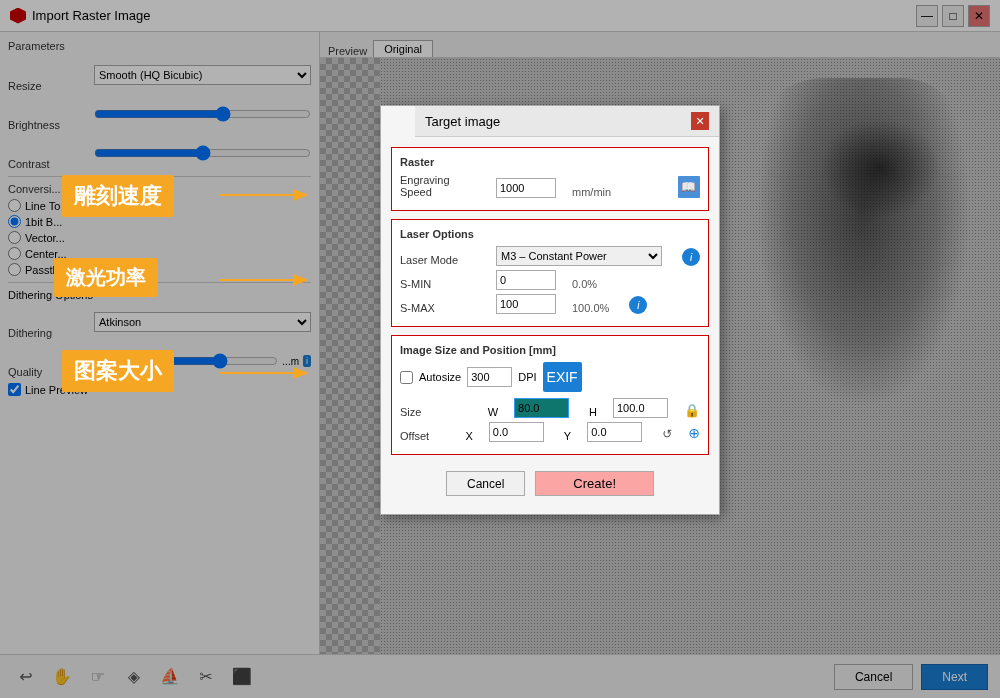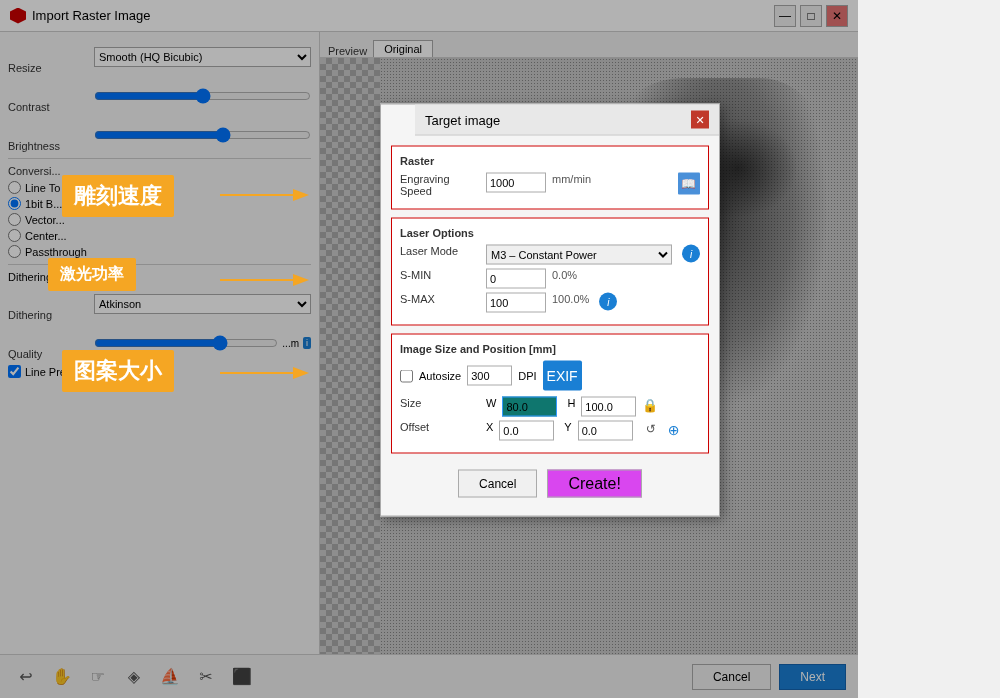--- a/index.html
+++ b/index.html
@@ -244,23 +244,23 @@
       background: white;
     }
     .modal-section-title {
       font-size: 11px;
       font-weight: bold;
       margin-bottom: 6px;
       color: #333;
     }
     .modal-row {
       display: flex;
-      align-items: flex-start;
+      align-items: flex-end;
       margin-bottom: 4px;
-      gap: 6px;
+      gap: 16px;
       font-size: 11px;
     }
     .modal-label {
       width: 80px;
       color: #333;
     }
     .modal-input {
       width: 60px;
       height: 20px;
       border: 1px solid #aaa;
@@ -302,25 +302,25 @@
       padding: 8px;
     }
     .modal-btn-cancel {
       padding: 4px 20px;
       background: #f0f0f0;
       border: 1px solid #aaa;
       cursor: pointer;
       font-size: 12px;
     }
     .modal-btn-create {
-      padding: 4px 20px;
-      background: #d946ef;
-      border: 1px solid #aaa;
-      cursor: pointer;
-      font-size: 16px;
+      padding: 4px 37px;
+      background: #fca5a5;
+      border: 1px solid #aaa;
+      cursor: pointer;
+      font-size: 13px;
     }
 
     
     .size-pos-section {
       border: 1px solid #c00;
       padding: 8px;
       margin-bottom: 8px;
       background: white;
     }
 
@@ -395,52 +395,53 @@
       align-items: center;
       justify-content: center;
       color: white;
       font-size: 12px;
       border-radius: 1px;
     }
   </style>
 </head>
 <body>
 
-<div class="outer-wrapper" style="width:858px; height:698px; position:relative;">
+<div class="outer-wrapper" style="width:1000px; height:698px; position:relative;">
 
   <div class="title-bar">
     <div class="title-bar-icon"></div>
     <span class="title-bar-text">Import Raster Image</span>
     <div class="title-bar-controls">
       <button class="title-btn">—</button>
       <button class="title-btn">□</button>
       <button class="title-btn" style="background:#e57373;">✕</button>
     </div>
   </div>
 
   <div class="main-content">
 
     <div class="left-panel">
+      <div class="section-title">Parameters</div>
 
       <div class="param-row">
         <span class="param-label">Resize</span>
         <select class="param-select">
           <option>Smooth (HQ Bicubic)</option>
         </select>
       </div>
       <div class="param-row">
+        <span class="param-label">Brightness</span>
+        <div class="slider-container">
+          <input type="range" class="slider" value="60" min="0" max="100" style="">
+        </div>
+      </div>
+      <div class="param-row">
         <span class="param-label">Contrast</span>
         <div class="slider-container">
           <input type="range" class="slider" value="50" min="0" max="100" style="">
-        </div>
-      </div>
-      <div class="param-row">
-        <span class="param-label">Brightness</span>
-        <div class="slider-container">
-          <input type="range" class="slider" value="60" min="0" max="100" style="">
         </div>
       </div>
 
       <hr class="divider">
       <div style="font-size:11px; margin-bottom:4px; color:#333;">Conversi...</div>
 
       <div class="radio-row">
         <input type="radio" name="conv" style="">
         <span>Line To Line Tracing</span>
       </div>
@@ -532,21 +533,21 @@
 
   <svg style="position:absolute;top:180px;left:220px;z-index:29;pointer-events:none;" width="100" height="30">
     <line x1="0" y1="15" x2="85" y2="15" stroke="#f5a623" stroke-width="2" marker-end="url(#arr1)"></line>
     <defs>
         <marker id="arr1" markerWidth="8" markerHeight="8" refX="6" refY="3" orient="auto">
           <path d="M0,0 L0,6 L8,3 z" fill="#f5a623"></path>
         </marker>
       </defs>
   </svg>
 
-  <div class="annot-box" style="top:258px; left:48px; font-size:16px;">激光功率</div>
+  <div class="annot-box" style="top:258px; left:54px; font-size:20px;">激光功率</div>
   <svg style="position:absolute;top:265px;left:220px;z-index:29;pointer-events:none;" width="100" height="30">
     <line x1="0" y1="15" x2="85" y2="15" stroke="#f5a623" stroke-width="2" marker-end="url(#arr2)"></line>
     <defs>
         <marker id="arr2" markerWidth="8" markerHeight="8" refX="6" refY="3" orient="auto">
           <path d="M0,0 L0,6 L8,3 z" fill="#f5a623"></path>
         </marker>
       </defs>
   </svg>
 
   <div class="annot-box" style="top:350px; left:62px; font-size:22px;">图案大小</div>

